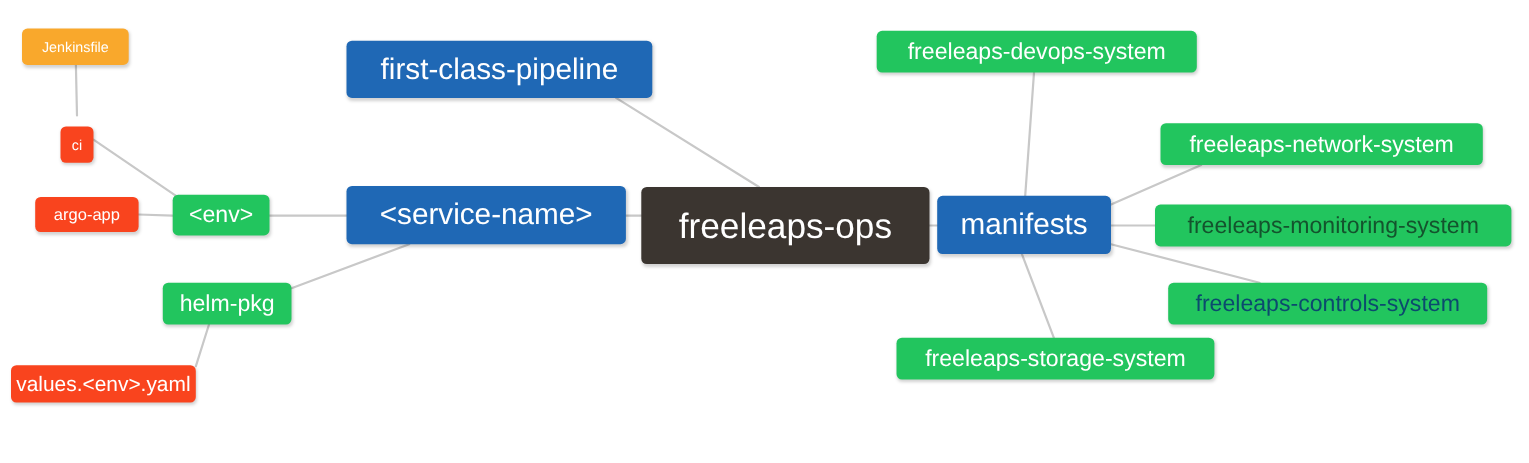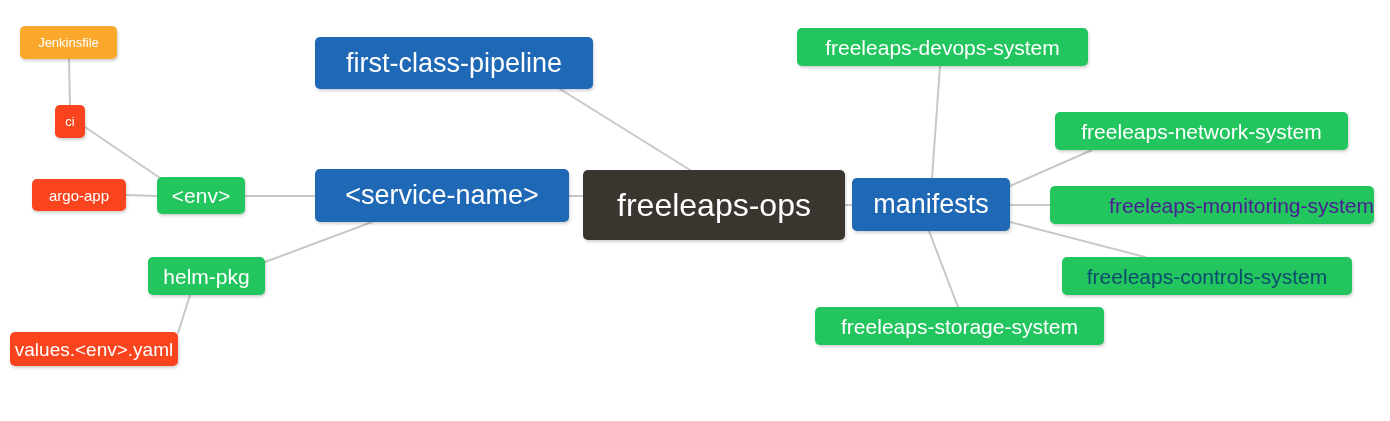--- a/index.html
+++ b/index.html
@@ -58,21 +58,21 @@
       <line x1="932" y1="178" x2="940" y2="66" stroke="#c8c8c8" stroke-width="2" stroke-linecap="round"></line>
       <line x1="1010" y1="186" x2="1092" y2="150" stroke="#c8c8c8" stroke-width="2" stroke-linecap="round"></line>
       <line x1="1010" y1="205" x2="1050" y2="205" stroke="#c8c8c8" stroke-width="2" stroke-linecap="round"></line>
       <line x1="1010" y1="222" x2="1145" y2="257" stroke="#c8c8c8" stroke-width="2" stroke-linecap="round"></line>
       <line x1="929" y1="231" x2="958" y2="307" stroke="#c8c8c8" stroke-width="2" stroke-linecap="round"></line>
     </svg>
   <div id="node-layer">
       <div class="node" style="left: 20px; top: 26px; width: 97px; height: 33px; background: rgb(249, 168, 44); color: rgb(255, 255, 255); font-size: 13px;">
         <span class="node-label">Jenkinsfile</span>
       </div>
-      <div class="node" style="left: 55px; top: 105px; width: 30px; height: 33px; background: rgb(249, 68, 30); color: rgb(255, 255, 255); font-size: 13px;">
+      <div class="node" style="left: 55px; top: 115px; width: 30px; height: 33px; background: rgb(249, 68, 30); color: rgb(255, 255, 255); font-size: 13px;">
         <span class="node-label">ci</span>
       </div>
       <div class="node" style="left: 32px; top: 179px; width: 94px; height: 32px; background: rgb(249, 68, 30); color: rgb(255, 255, 255); font-size: 15px;">
         <span class="node-label">argo-app</span>
       </div>
       <div class="node" style="left: 157px; top: 177px; width: 88px; height: 37px; background: rgb(34, 197, 94); color: rgb(255, 255, 255); font-size: 21px;">
         <span class="node-label">&lt;env&gt;</span>
       </div>
       <div class="node" style="left: 315px; top: 169px; width: 254px; height: 53px; background: rgb(31, 104, 181); color: rgb(255, 255, 255); font-size: 27px; text-align: right;">
         <span class="node-label">&lt;service-name&gt;</span>
@@ -91,21 +91,21 @@
       </div>
       <div class="node" style="left: 852px; top: 178px; width: 158px; height: 53px; background: rgb(31, 104, 181); color: rgb(255, 255, 255); font-size: 27px;">
         <span class="node-label">manifests</span>
       </div>
       <div class="node" style="left: 797px; top: 28px; width: 291px; height: 38px; background: rgb(34, 197, 94); color: rgb(255, 255, 255); font-size: 21px; justify-content: center;">
         <span class="node-label">freeleaps-devops-system</span>
       </div>
       <div class="node" style="left: 1055px; top: 112px; width: 293px; height: 38px; background: rgb(34, 197, 94); color: rgb(255, 255, 255); font-size: 21px;">
         <span class="node-label">freeleaps-network-system</span>
       </div>
-      <div class="node" style="left: 1050px; top: 186px; width: 324px; height: 38px; background: rgb(34, 197, 94); color: #4c1d95; font-size: 21px; justify-content: flex-end;">
+      <div class="node" style="left: 1050px; top: 186px; width: 324px; height: 38px; background: rgb(34, 197, 94); color: #14532d; font-size: 21px;">
         <span class="node-label">freeleaps-monitoring-system</span>
       </div>
       <div class="node" style="left: 1062px; top: 257px; width: 290px; height: 38px; background: rgb(34, 197, 94); color: #0c4a6e; font-size: 21px;">
         <span class="node-label">freeleaps-controls-system</span>
       </div>
       <div class="node" style="left: 815px; top: 307px; width: 289px; height: 38px; background: rgb(34, 197, 94); color: rgb(255, 255, 255); font-size: 21px;">
         <span class="node-label">freeleaps-storage-system</span>
       </div>
     </div>
 </div>

